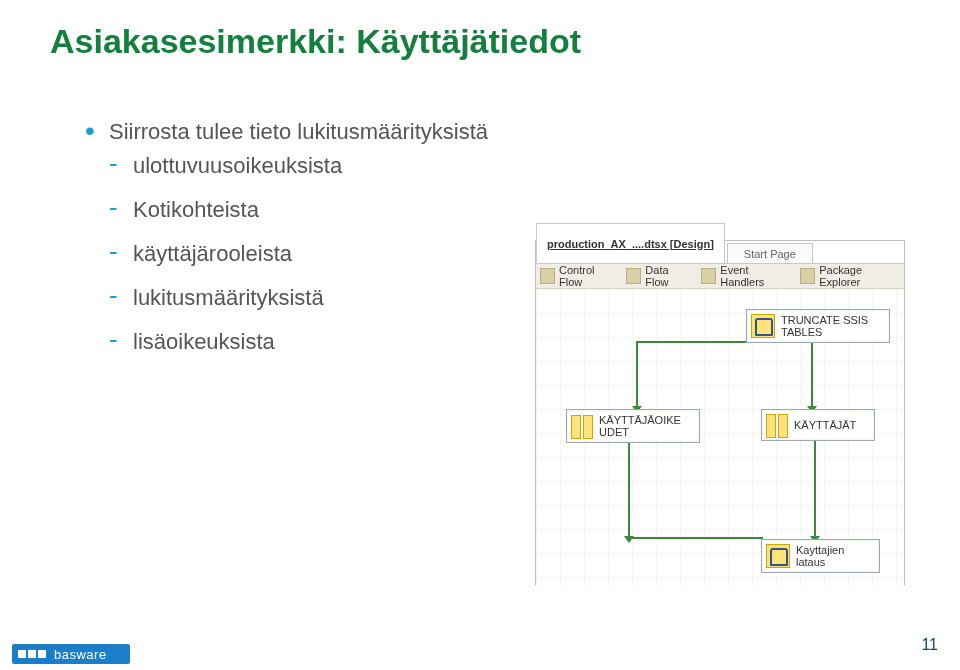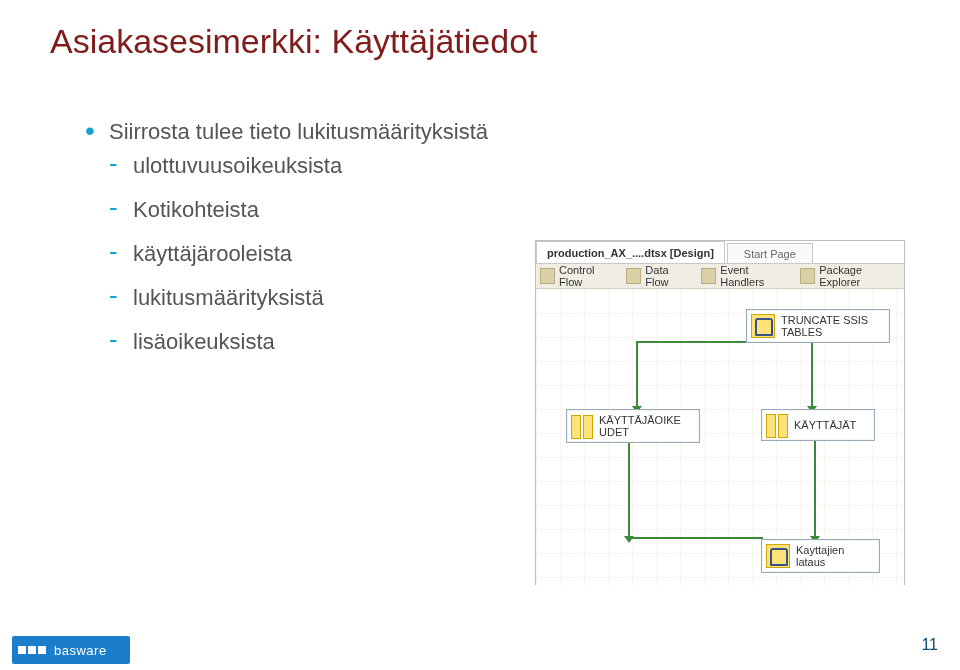--- a/index.html
+++ b/index.html
@@ -1,37 +1,37 @@
 <!DOCTYPE html>
 <html><head>
 <meta charset="utf-8">
 <style>
   html,body { margin:0; padding:0; width:960px; height:670px; font-family:Arial,Helvetica,sans-serif; background:#fff; position:relative; overflow:hidden; }
   .slide { position:relative; width:960px; height:670px; }
-  .title { position:absolute; left:50px; top:22px; font-size:34px; color:#7f1d1d; font-weight:400; }
+  .title { position:absolute; left:50px; top:22px; font-size:34px; color:#15803d; font-weight:700; }
   .body  { position:absolute; left:85px; top:115px; font-size:22px; color:#555; line-height:1.55; }
   .body ul { margin:0; padding:0; list-style:none; }
   .lvl1 > li { position:relative; padding-left:24px; margin-bottom:14px; }
   .lvl1 > li::before { content:"•"; position:absolute; left:0; top:-6px; color:#1a9fd4; font-size:28px; }
   .lvl2 { margin-top:10px; }
   .lvl2 > li { position:relative; padding-left:24px; margin-bottom:10px; }
   .lvl2 > li::before { content:"-"; position:absolute; left:0; top:-6px; color:#1a9fd4; font-size:26px; }
 
   
   .footer-bar { position:absolute; left:0; bottom:0; width:960px; height:34px; }
-  .logo { position:absolute; left:12px; bottom:6px; width:118px; height:28px; background:#1a7eca; border-radius:2px; display:flex; align-items:center; }
+  .logo { position:absolute; left:12px; bottom:6px; width:118px; height:20px; background:#1a7eca; border-radius:2px; display:flex; align-items:center; }
   .logo-squares { display:flex; margin-left:6px; }
   .logo-squares span { width:8px; height:8px; background:#fff; margin-right:2px; display:block; }
   .logo-text { color:#fff; font-size:13px; letter-spacing:0.5px; margin-left:6px; }
   .page-num { position:absolute; right:22px; bottom:16px; font-size:16px; color:#0c4a6e; }
 
   
   .mock { position:absolute; right:55px; top:240px; width:370px; height:345px; border:1px solid #bfbfbf; background:#f5f3ee; font-size:11px; color:#333; box-sizing:border-box; }
   .mock .tabbar { height:22px; background:#fff; border-bottom:1px solid #c8c8c8; display:flex; align-items:flex-end; }
-  .mock .tab1 { height:21px; padding:0 10px; border:1px solid #c8c8c8; border-bottom:none; background:#fff; display:flex; align-items:center; font-weight:bold; }
+  .mock .tab1 { height:21px; padding:9px 10px; border:1px solid #c8c8c8; border-bottom:none; background:#fff; display:flex; align-items:center; font-weight:bold;text-decoration:underline; }
   .mock .tab2 { height:19px; padding:0 16px; border:1px solid #c8c8c8; border-bottom:none; background:#fafafa; display:flex; align-items:center; color:#666; margin-left:2px; }
   .mock .toolbar { height:24px; background:#f0ede5; border-bottom:1px solid #d8d4c8; display:flex; align-items:center; padding:0 4px; gap:10px; }
   .mock .tool { display:flex; align-items:center; gap:4px; color:#333; }
   .mock .tool .ti { width:14px; height:14px; background:#d9d0a8; border:1px solid #b8ae80; }
   .mock .canvas { position:relative; width:100%; height:calc(100% - 46px); background:#fff; background-image:linear-gradient(#f7f5ef 1px,transparent 1px),linear-gradient(90deg,#f7f5ef 1px,transparent 1px); background-size:24px 24px; overflow:hidden; }
 
   .node { position:absolute; display:flex; align-items:center; gap:6px; background:#fff; border:1px solid #9aa9b8; padding:4px 8px 4px 4px; font-size:11px; box-shadow:0 0 0 1px rgba(0,0,0,0.04) inset; }
   .node .nicon { width:22px; height:22px; background:#ffe37a; border:1px solid #cfa600; position:relative; }
   .node .nicon.db::after { content:""; position:absolute; left:3px; top:3px; width:14px; height:14px; border:2px solid #358; border-radius:3px 3px 1px 1px; }
   .node .nicon.dual { display:flex; gap:2px; background:none; border:none; }

